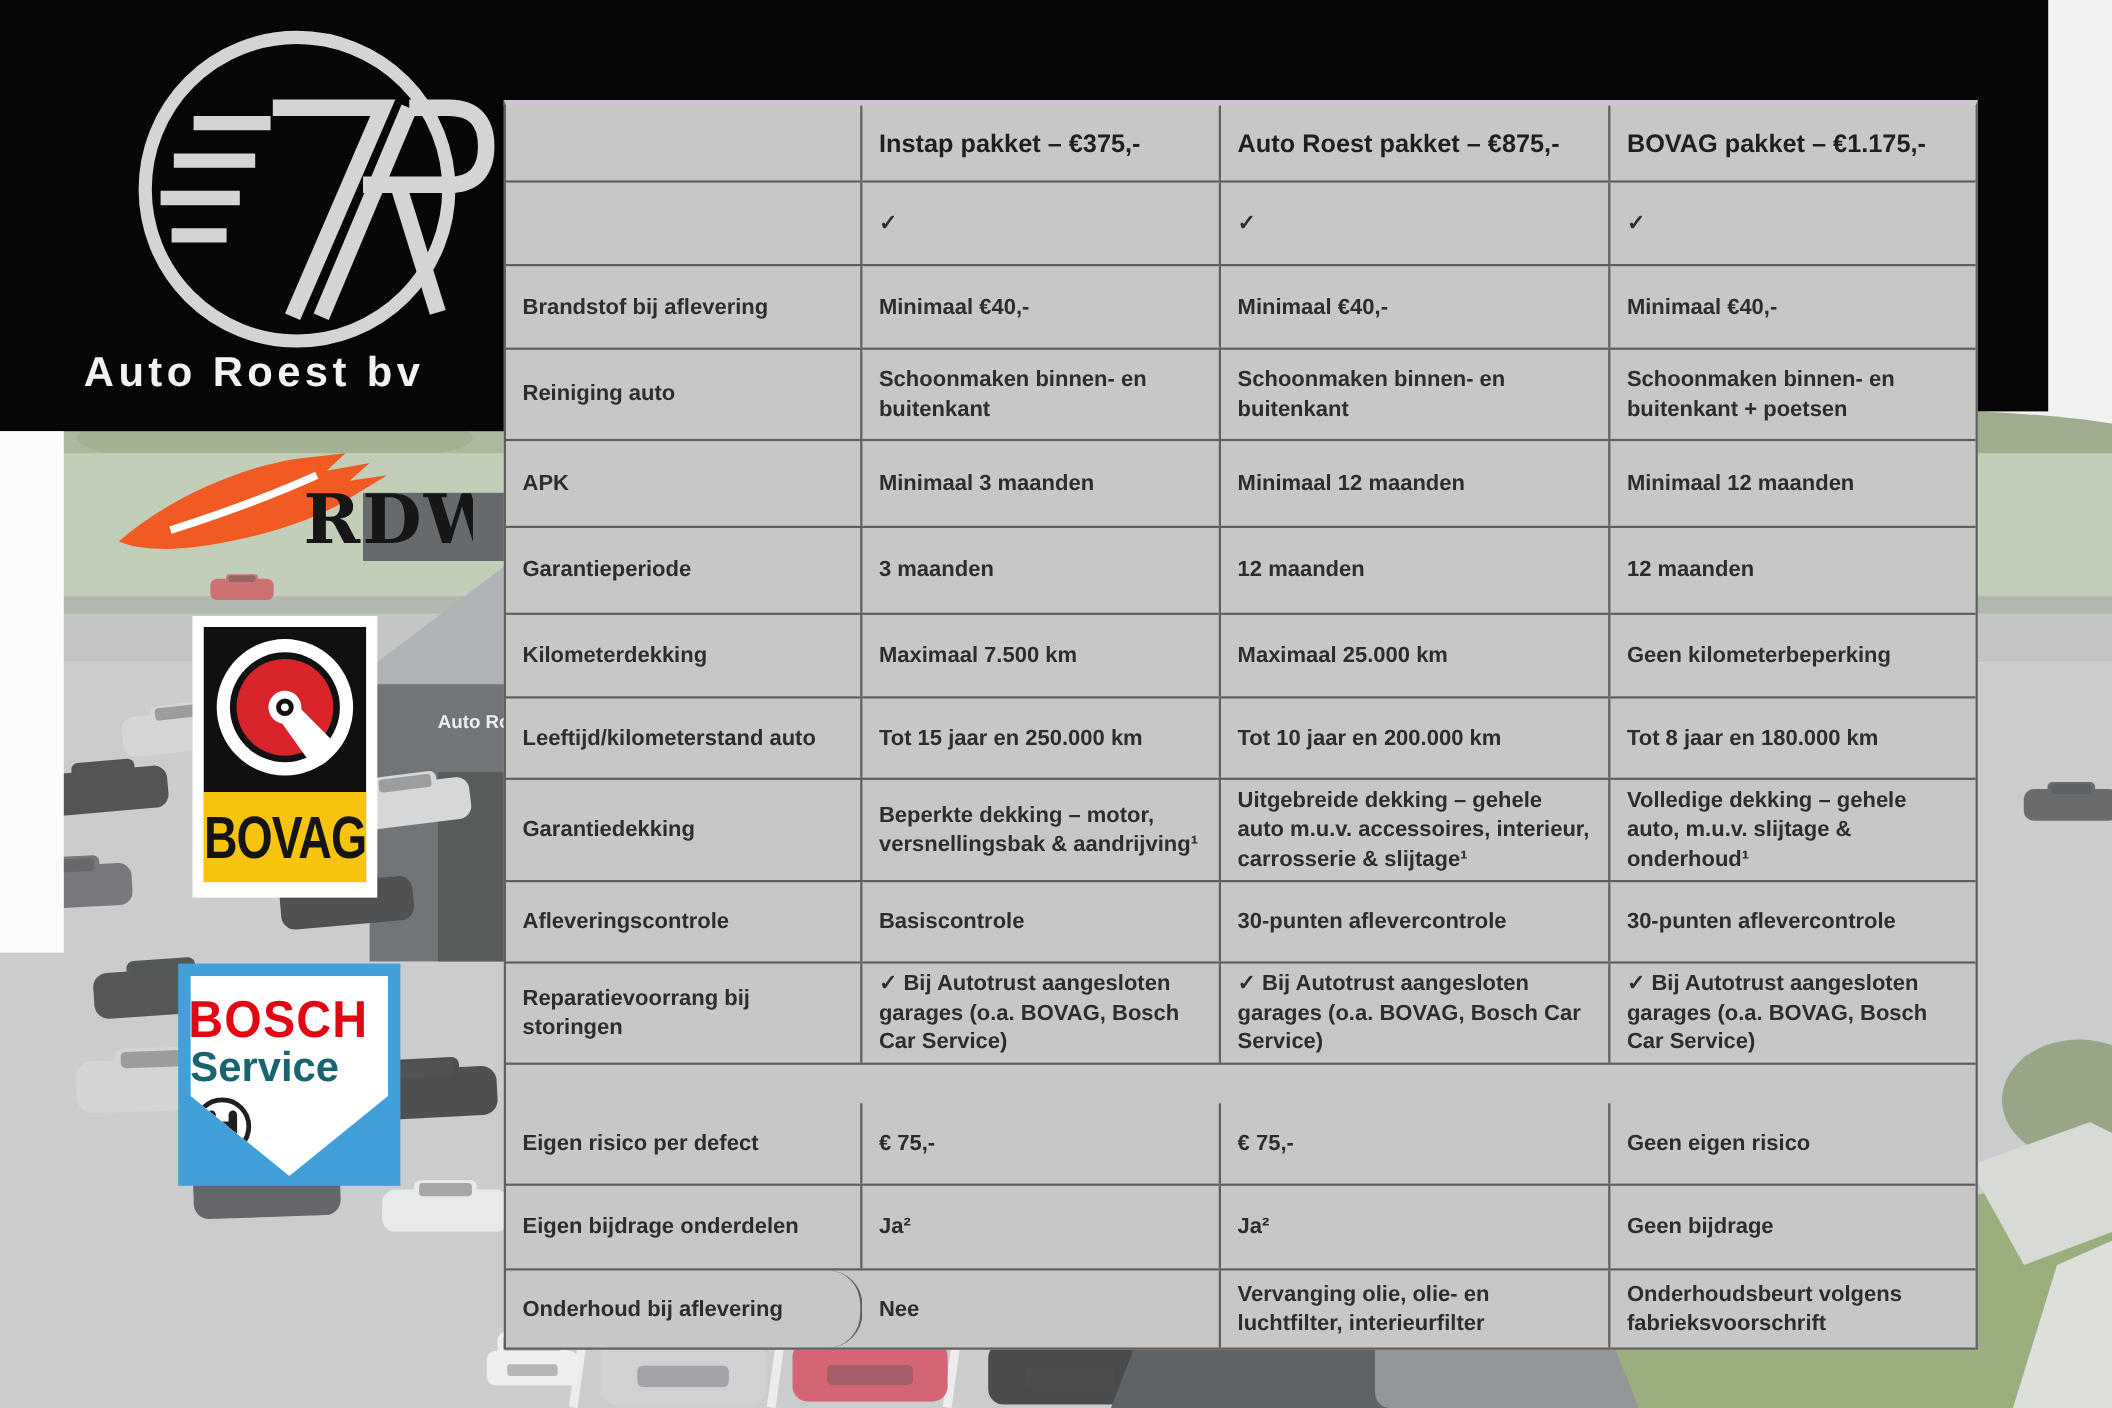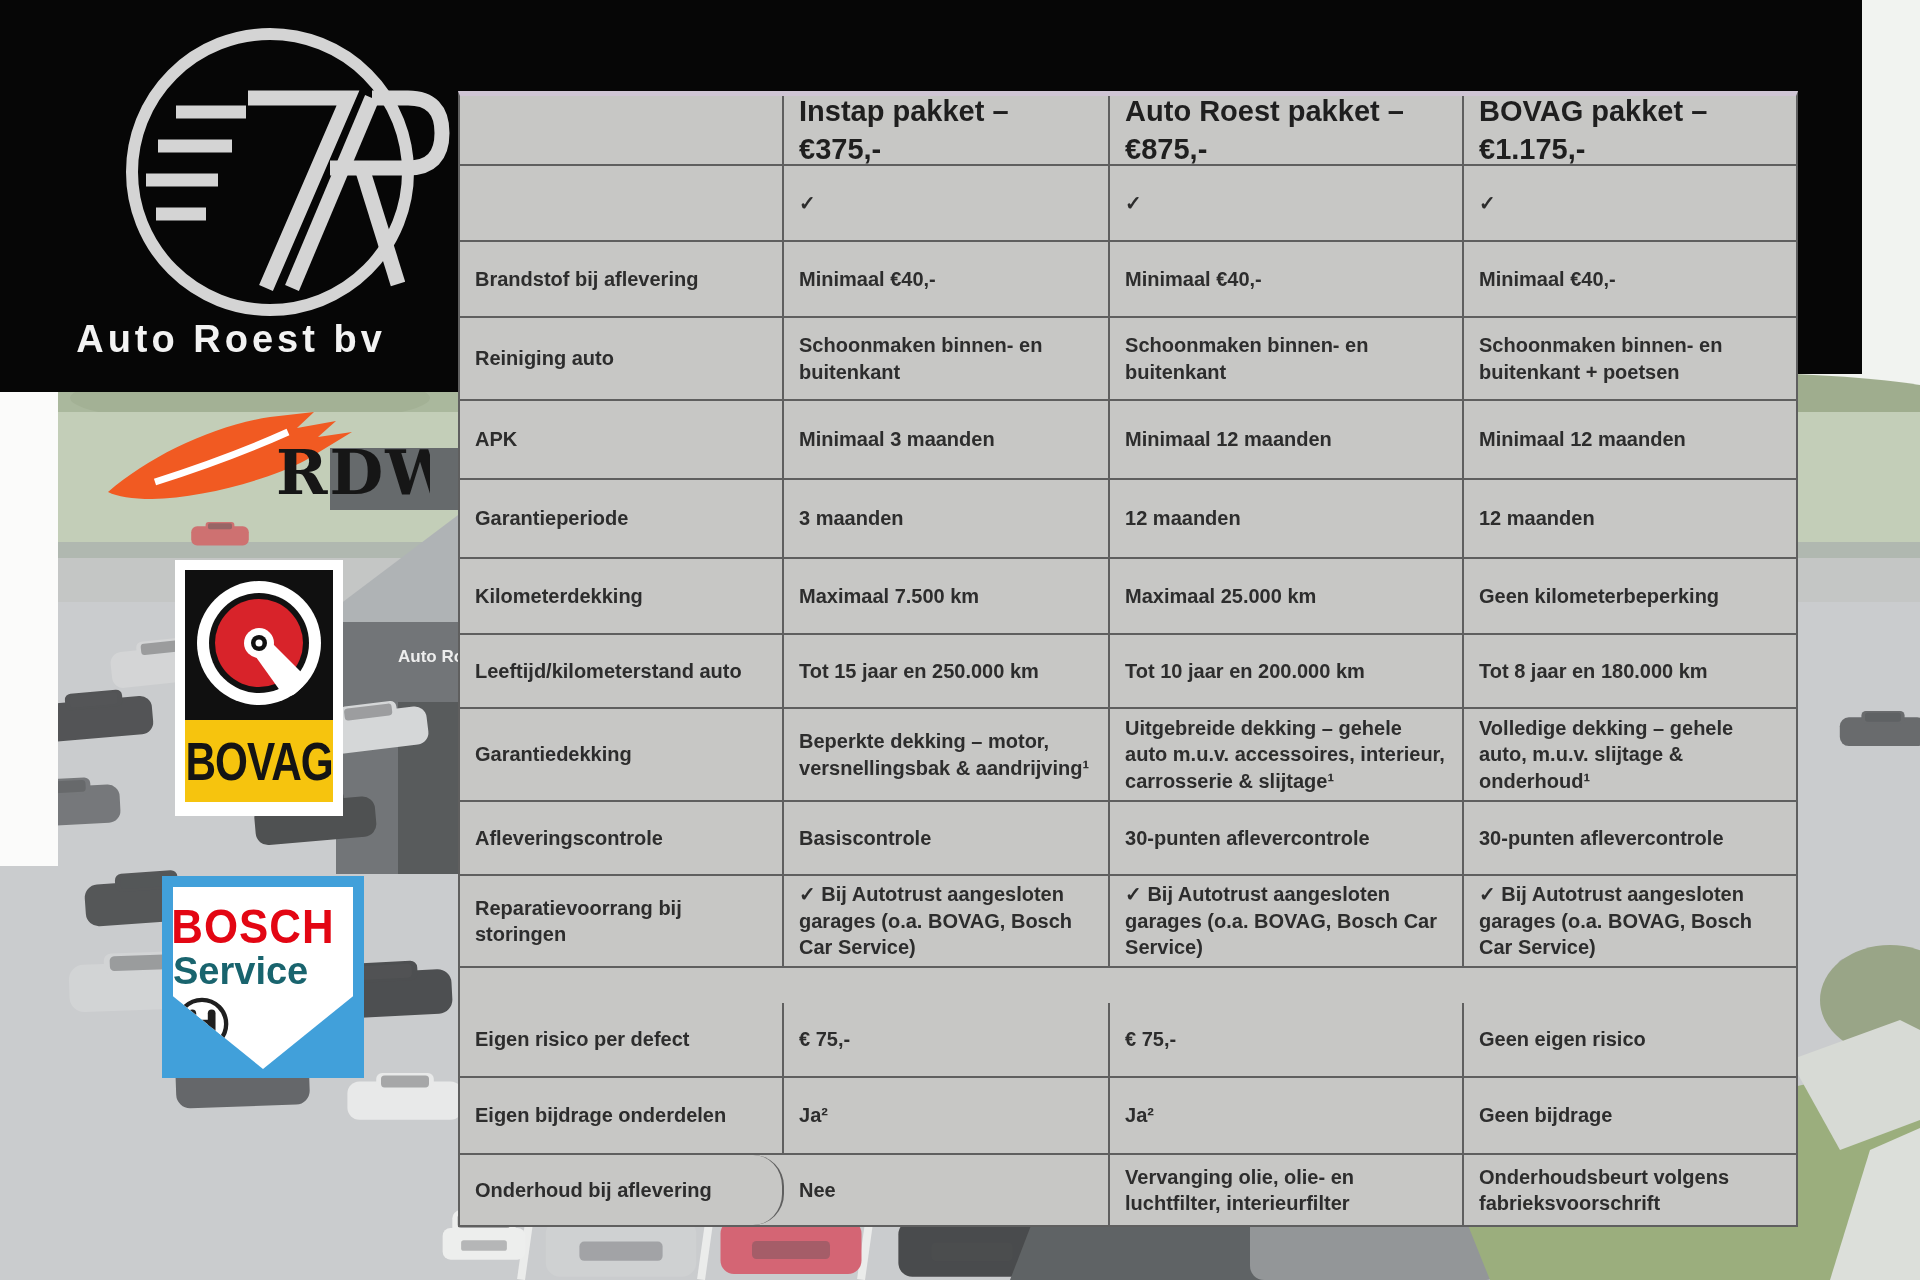--- a/index.html
+++ b/index.html
@@ -39,21 +39,21 @@
 
   
   .pkg-table{position:absolute;left:458px;top:91px;width:1340px;box-sizing:border-box;
              border-top:5px solid #cfc5d4;border-left:2px solid #5f5f5f;border-right:2px solid #5f5f5f;
              background:#c7c7c5;}
   .trow{display:flex;box-sizing:border-box;border-bottom:2px solid #5f5f5f;}
   .tcell{box-sizing:border-box;border-right:2px solid #5f5f5f;display:flex;align-items:center;
          padding:8px 14px 8px 15px;}
   .tcell:last-child{border-right:none;}
   .tcell span{font-size:20px;line-height:1.32;font-weight:bold;color:#2d2d2d;}
-  .thead .tcell span{font-size:29px;color:#1f1f1f;}
+  .thead .tcell span{font-size:23px;color:#1f1f1f;}
 </style>
 </head>
 <body>
 
 <div class="canvas">
 
   <svg class="photo" viewBox="0 0 1920 1280" preserveAspectRatio="none">
     <defs>
       <symbol id="cartop" viewBox="0 0 100 46">
         <rect x="2" y="10" width="96" height="32" rx="10" fill="currentColor"></rect>

